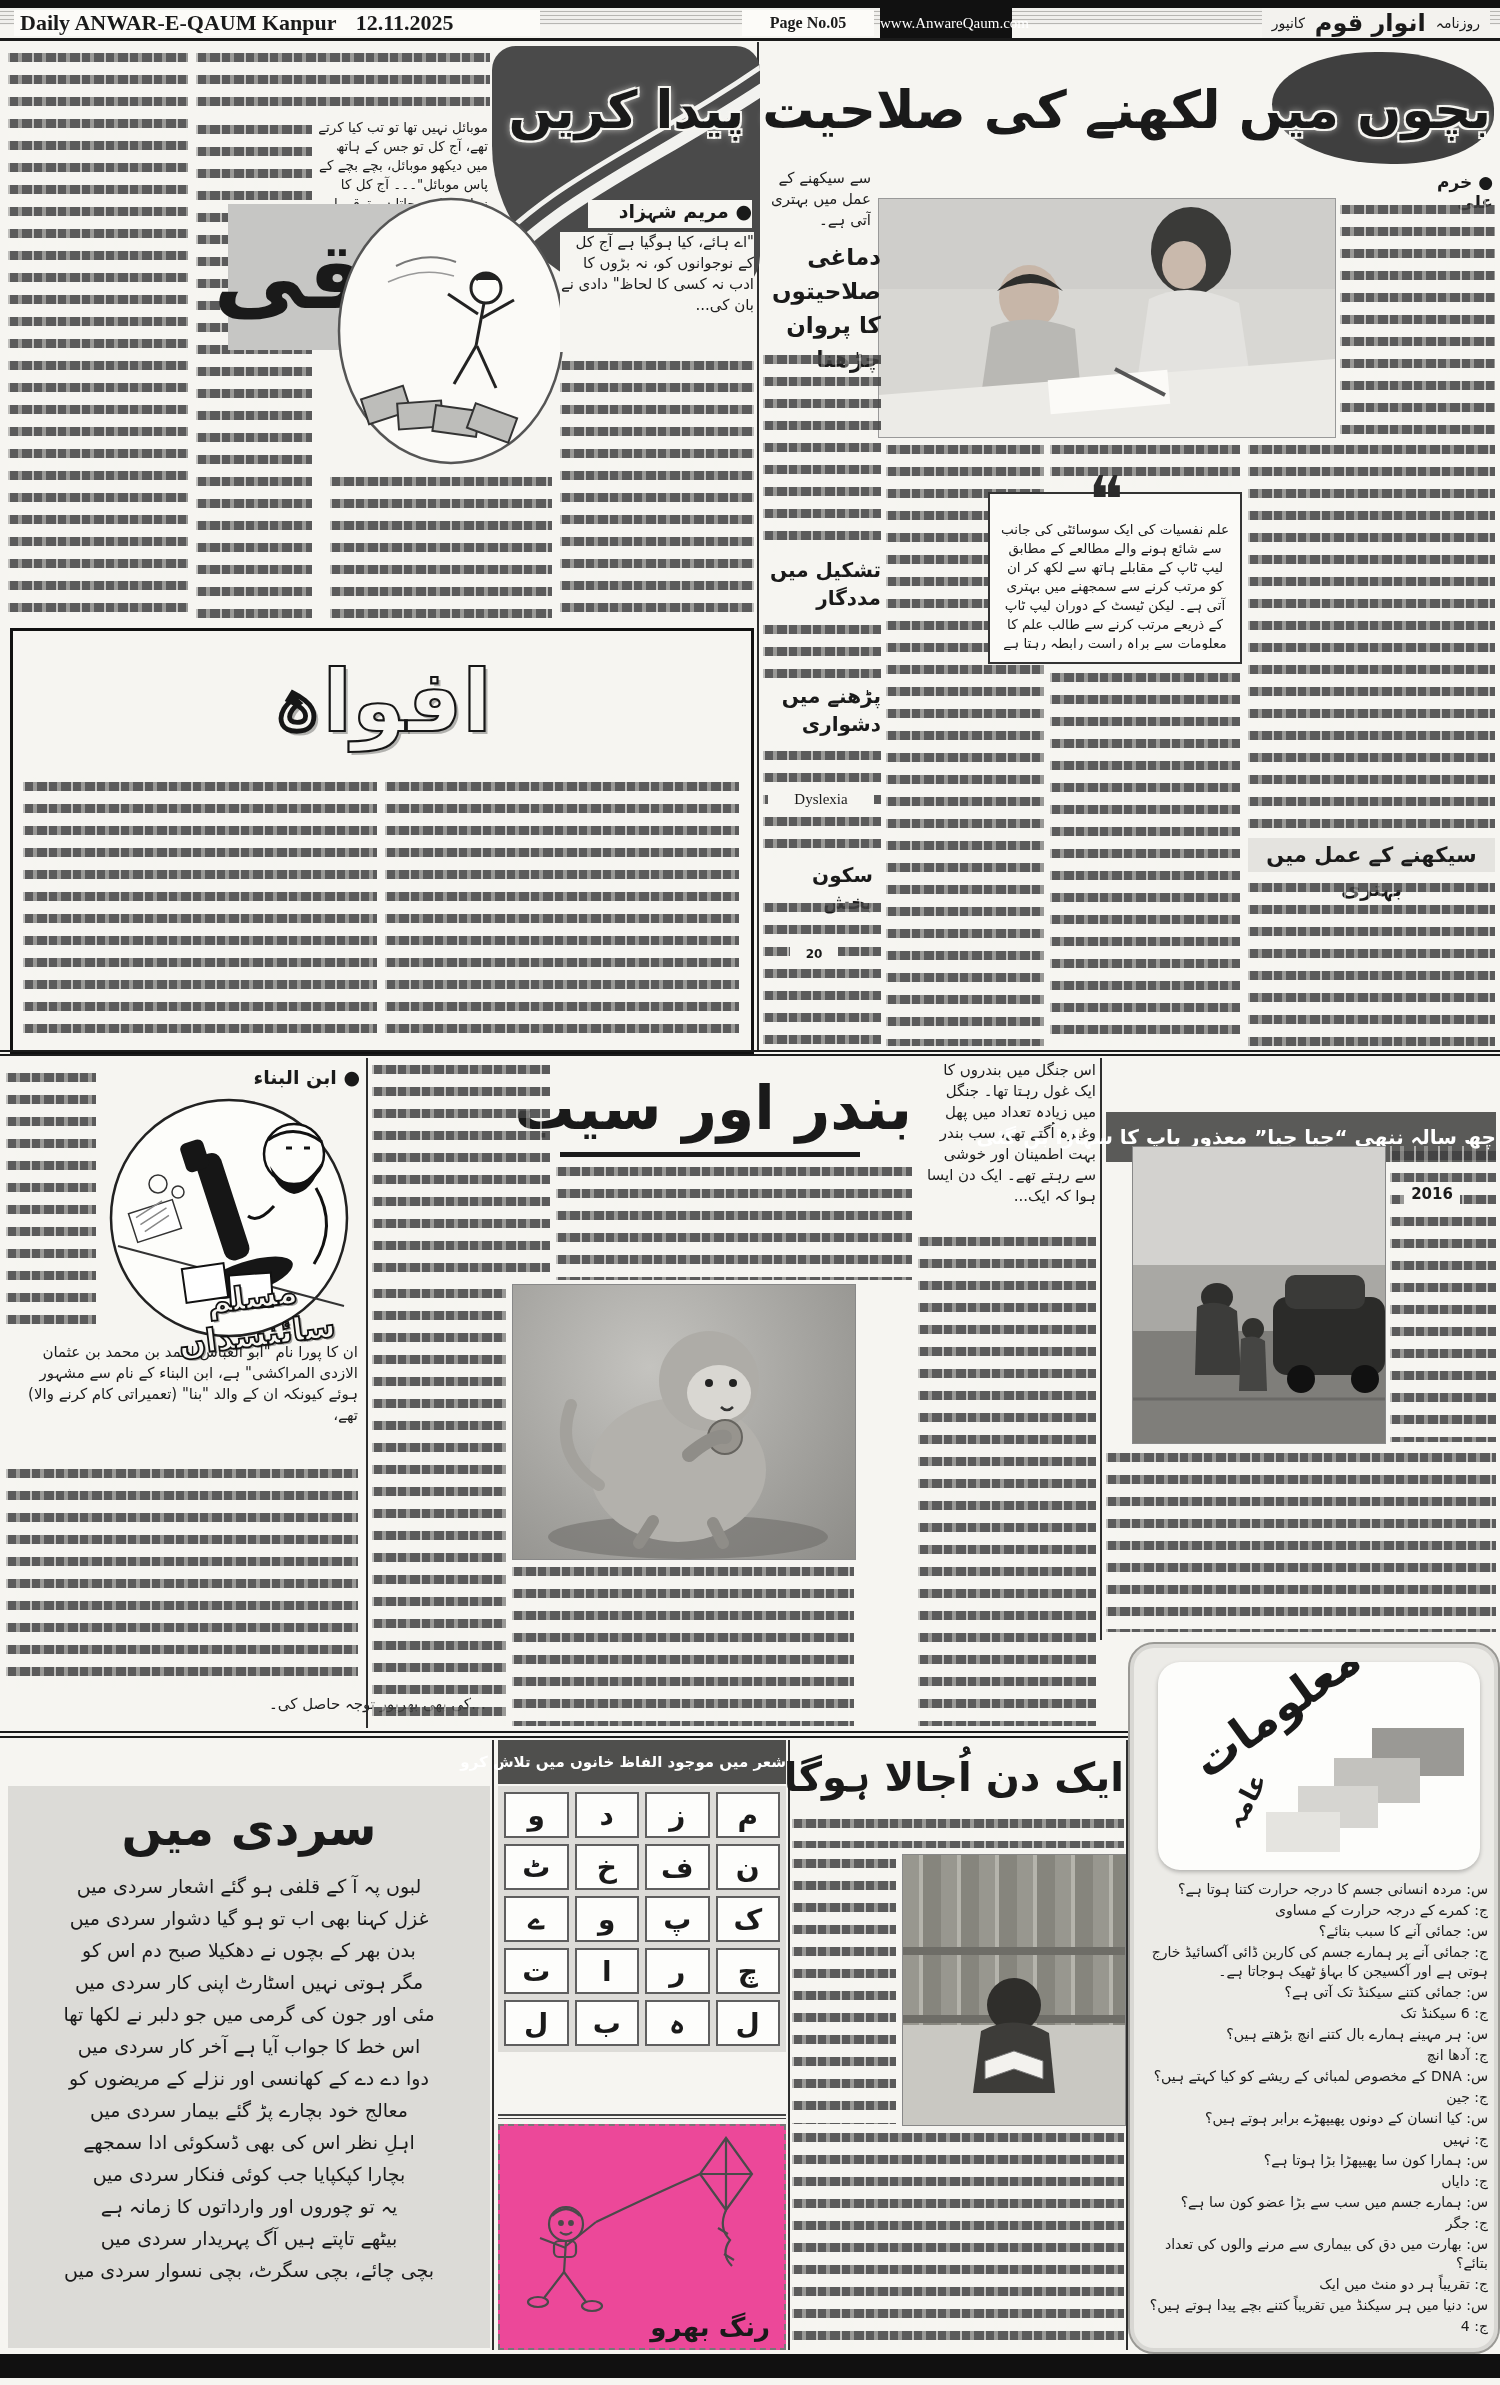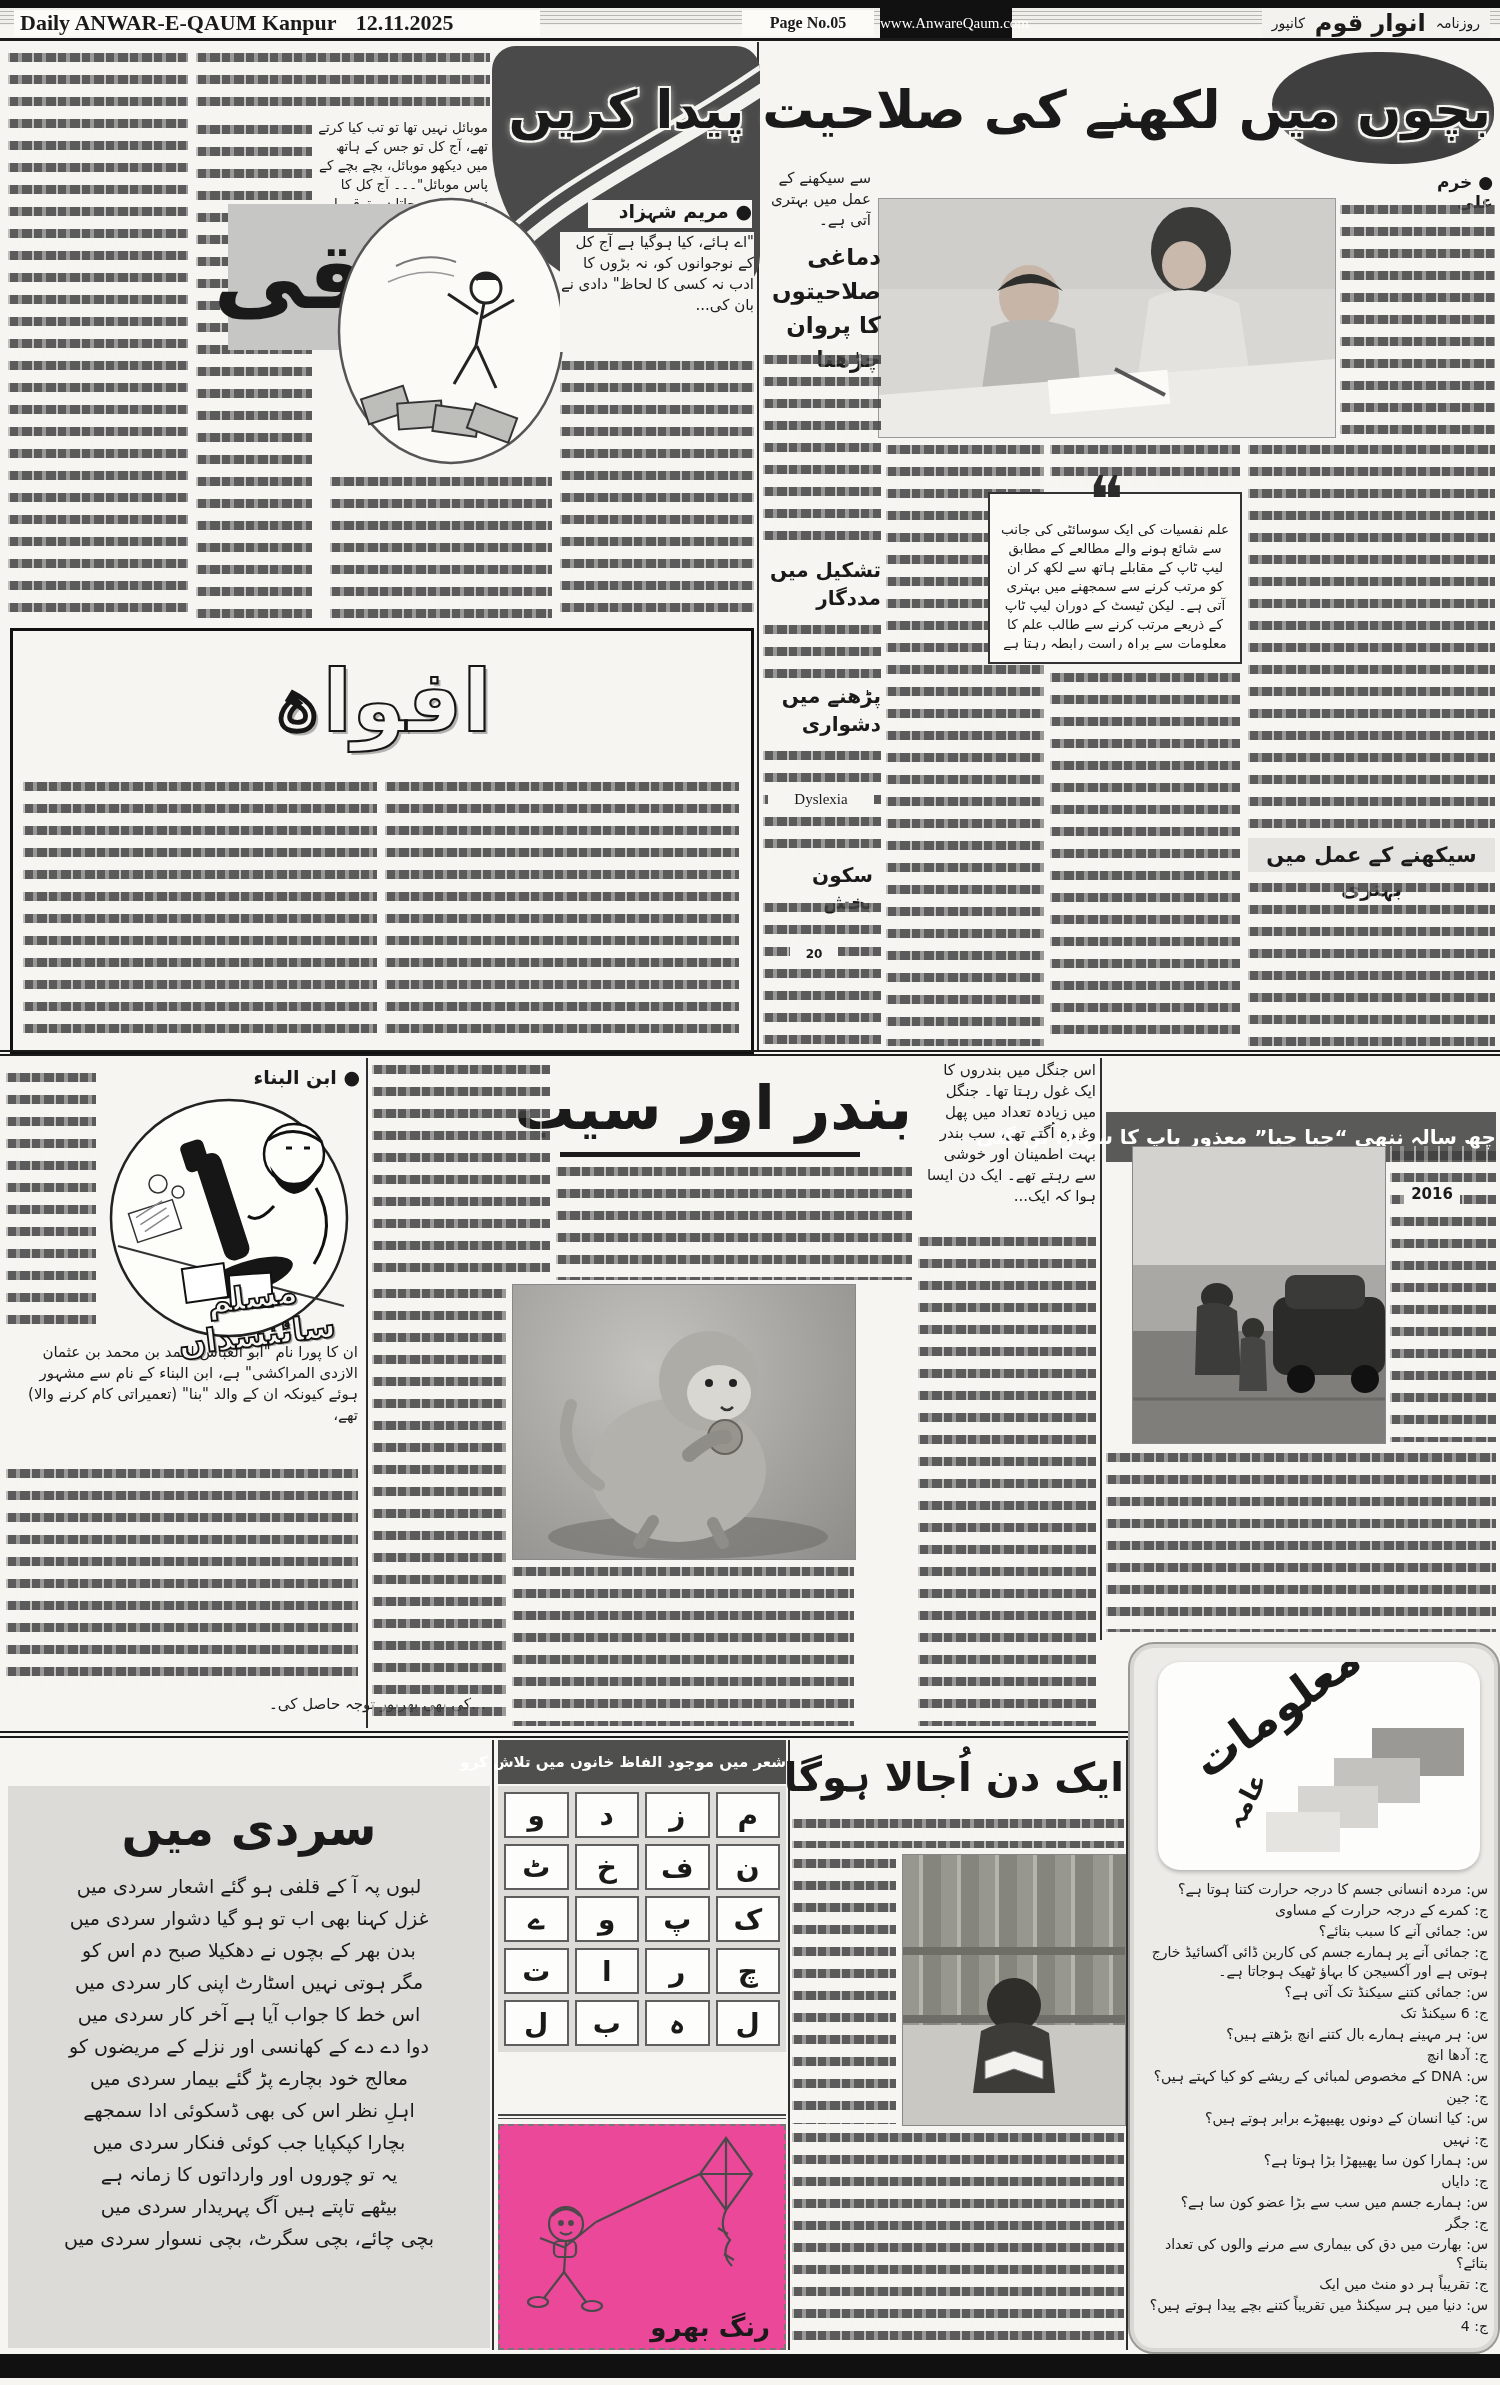--- a/index.html
+++ b/index.html
@@ -271,20 +271,21 @@
   <div class="abs hrule" style="left:0;top:1731px;width:1128px;height:2px;"></div>
   <div class="abs hrule" style="left:0;top:1736px;width:1128px;height:2px;"></div>
 
   <div class="abs" style="left:8px;top:1786px;width:482px;height:562px;background:#dcdbd7;">
     <div class="rtl ctr" style="height:76px;font-size:48px;font-weight:bold;line-height:84px;">سردی میں</div>
     <div class="rtl ctr" style="padding:8px 14px 0 14px;">
       <div class="poemline">لبوں پہ آ کے قلفی ہو گئے اشعار سردی میں</div>
       <div class="poemline">غزل کہنا بھی اب تو ہو گیا دشوار سردی میں</div>
       <div class="poemline">بدن بھر کے بچوں نے دھکیلا صبح دم اس کو</div>
       <div class="poemline">مگر ہوتی نہیں اسٹارٹ اپنی کار سردی میں</div>
+      <div class="poemline">مئی اور جون کی گرمی میں جو دلبر نے لکھا تھا</div>
       <div class="poemline">اس خط کا جواب آیا ہے آخر کار سردی میں</div>
       <div class="poemline">دوا دے دے کے کھانسی اور نزلے کے مریضوں کو</div>
       <div class="poemline">معالج خود بچارے پڑ گئے بیمار سردی میں</div>
       <div class="poemline">اہلِ نظر اس کی بھی ڈسکوئی ادا سمجھے</div>
       <div class="poemline">بچارا کپکپایا جب کوئی فنکار سردی میں</div>
       <div class="poemline">یہ تو چوروں اور وارداتوں کا زمانہ ہے</div>
       <div class="poemline">بیٹھے تاپتے ہیں آگ پہریدار سردی میں</div>
       <div class="poemline">بچی چائے، بچی سگرٹ، بچی نسوار سردی میں</div>
     </div>
   </div>

